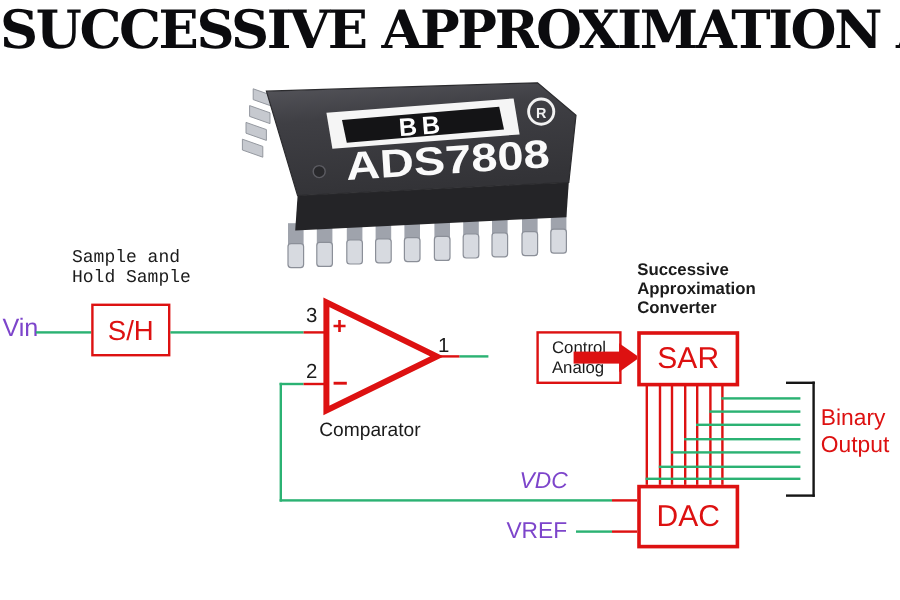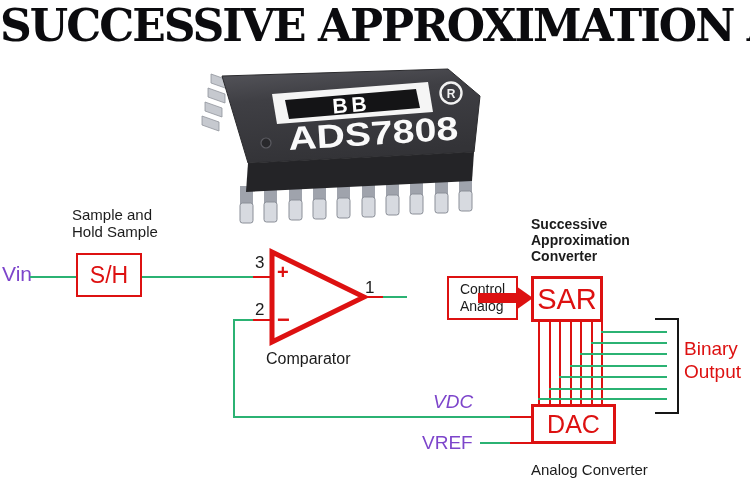--- a/index.html
+++ b/index.html
@@ -89,21 +89,21 @@
   <g>
     <circle cx="451" cy="93" r="10.5" fill="none" stroke="#f2f2f2" stroke-width="2.4"></circle>
     <text x="451" y="98" text-anchor="middle" font-size="12" font-weight="bold" fill="#f2f2f2">R</text>
   </g>
 
   <text x="289" y="150" font-size="33" font-weight="bold" fill="#fafafa" textLength="170" lengthAdjust="spacingAndGlyphs" transform="rotate(-3.6 289 150)">ADS7808</text>
 
   <circle cx="266" cy="143" r="5" fill="#29292c" stroke="#5c5c62" stroke-width="1.2"></circle>
 </svg>
 
-<div class="abs cap" style="left:72px;top:206px;">
+<div class="abs cap" style="left:60px;top:206px;font-family:Liberation Mono, monospace;">
   <div>Sample and</div>
   <div>Hold Sample</div>
 </div>
 
 <div class="abs purple" style="left:2px;top:262px;font-size:21px;">Vin</div>
 
 <div class="abs wire-g" style="left:30px;top:276px;width:47px;"></div>
 
 <div class="abs rbox" style="left:76px;top:253px;width:66px;height:44px;font-size:23px;">
   <span>S/H</span>
@@ -136,21 +136,21 @@
 
 <div class="abs arrow-shaft" style="left:478px;top:293px;width:40px;height:10px;"></div>
 <div class="abs arrow-head" style="left:516px;top:286px;"></div>
 
 <div class="abs cap" style="left:531px;top:216px;font-size:14px;font-weight:bold;">
   <div>Successive</div>
   <div>Approximation</div>
   <div>Converter</div>
 </div>
 
-<div class="abs rbox thick" style="left:531px;top:276px;width:72px;height:46px;font-size:29px;">
+<div class="abs rbox thick" style="left:531px;top:276px;width:85px;height:46px;font-size:25px;">
   <span>SAR</span>
 </div>
 
 <div class="abs bitline" style="left:538px;"></div>
 <div class="abs bitline" style="left:549px;"></div>
 <div class="abs bitline" style="left:559px;"></div>
 <div class="abs bitline" style="left:570px;"></div>
 <div class="abs bitline" style="left:580px;"></div>
 <div class="abs bitline" style="left:591px;"></div>
 <div class="abs bitline" style="left:601px;"></div>
@@ -174,19 +174,18 @@
 <div class="abs wire-gv" style="left:233px;top:319px;height:99px;"></div>
 <div class="abs wire-g" style="left:233px;top:416px;width:277px;"></div>
 <div class="abs stub-r" style="left:510px;top:416px;width:21px;"></div>
 
 <div class="abs purple" style="left:433px;top:391px;font-size:19px;font-style:italic;">VDC</div>
 
 <div class="abs purple" style="left:422px;top:432px;font-size:19px;">VREF</div>
 <div class="abs wire-g" style="left:480px;top:442px;width:30px;"></div>
 <div class="abs stub-r" style="left:510px;top:442px;width:21px;"></div>
 
-<div class="abs rbox thick" style="left:531px;top:404px;width:85px;height:40px;font-size:25px;">
+<div class="abs rbox thick" style="left:531px;top:404px;width:85px;height:53px;font-size:25px;">
   <span>DAC</span>
 </div>
 
 <div class="abs cap" style="left:531px;top:461px;font-size:15px;">
-  <div>Analog Converter</div>
 </div>
 
 </body></html>

